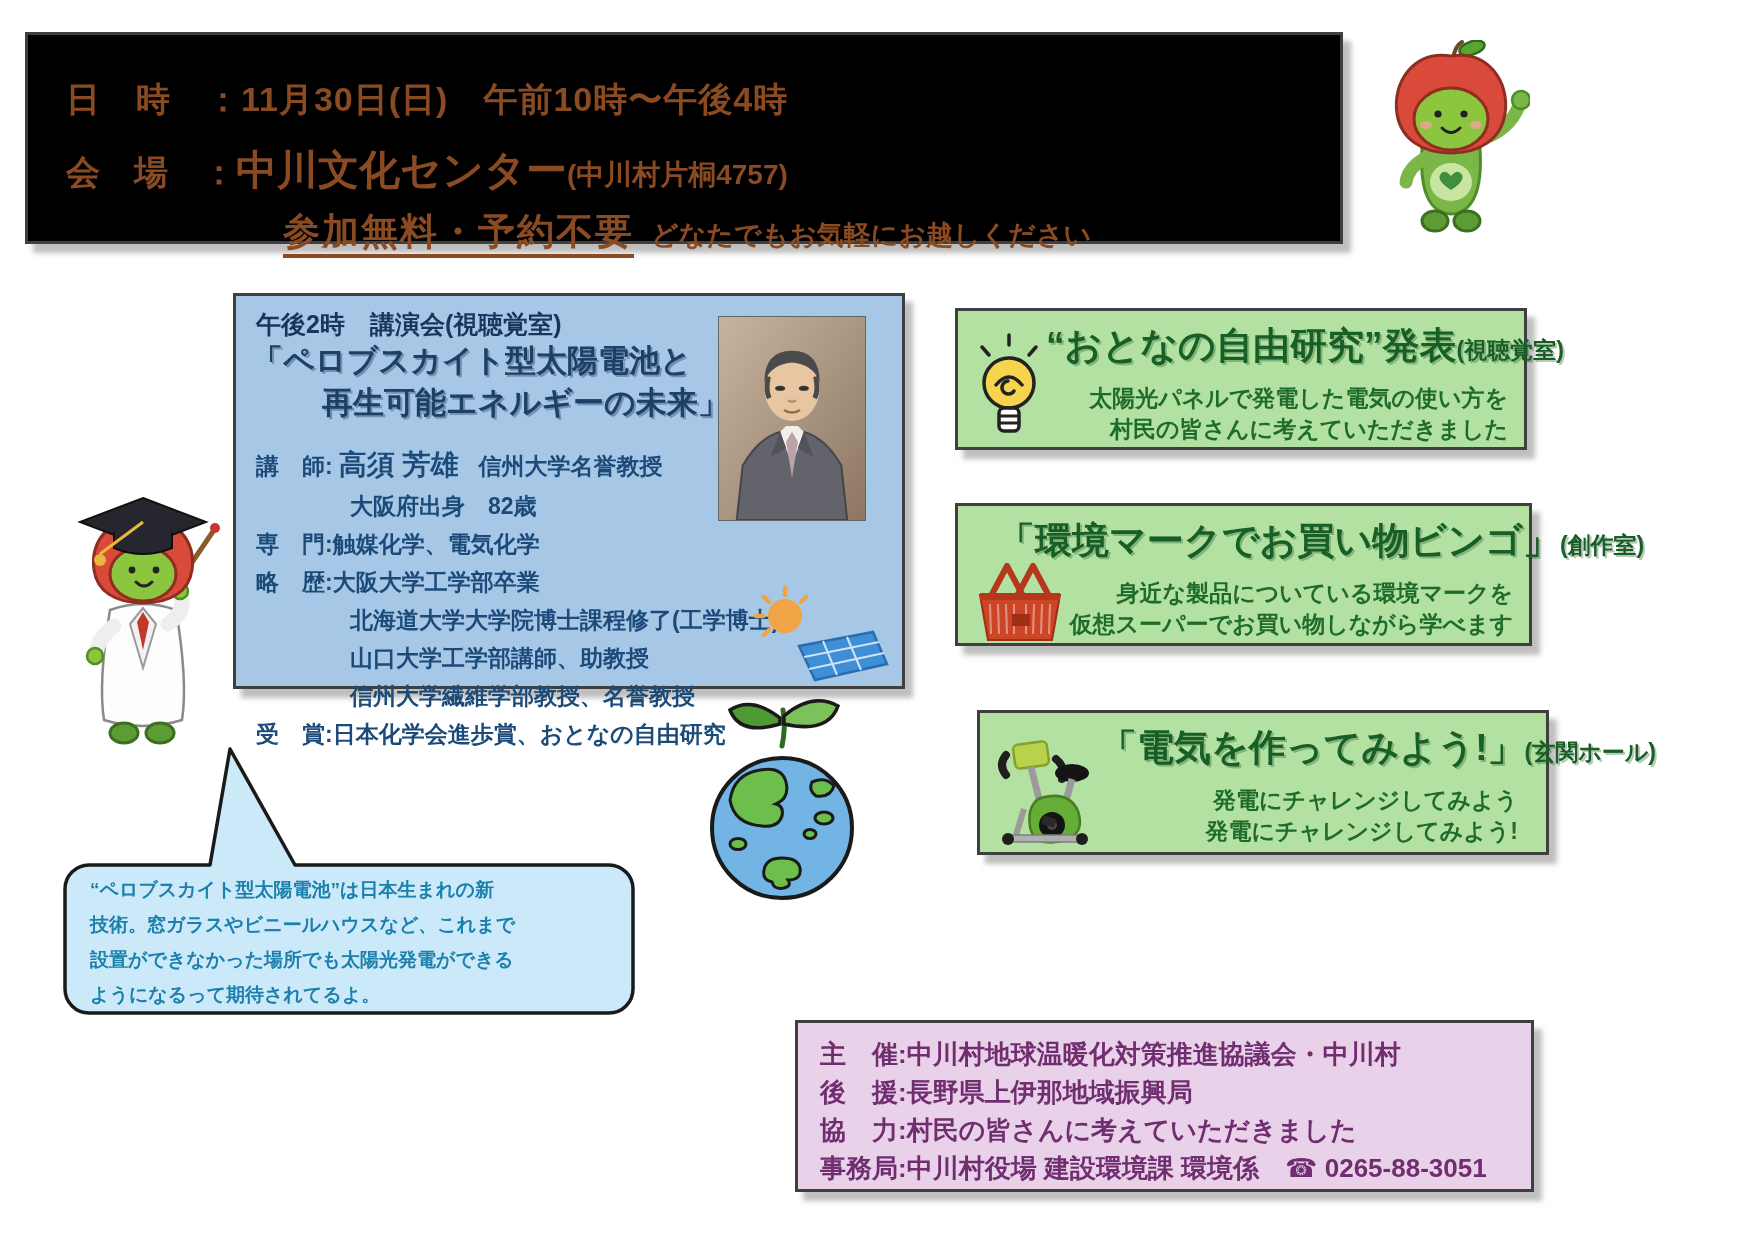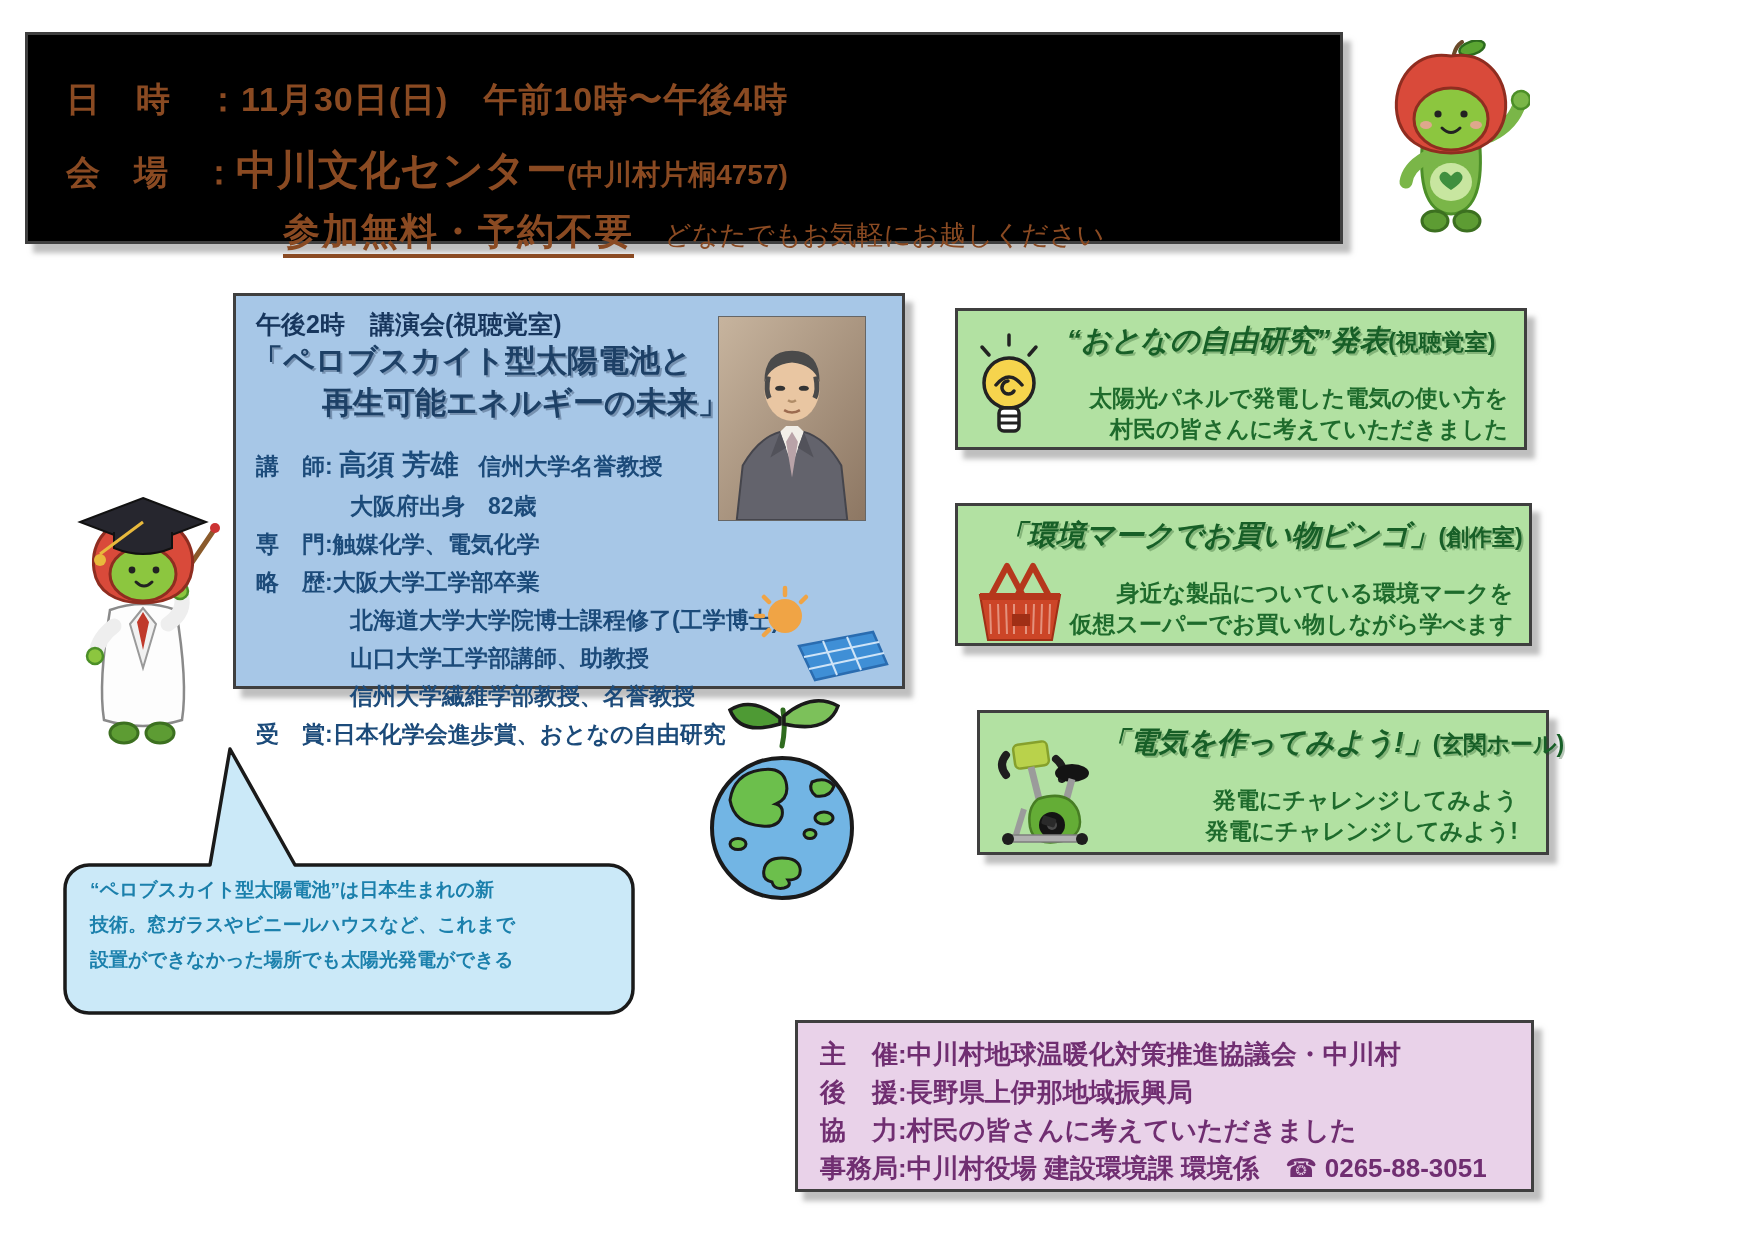--- a/index.html
+++ b/index.html
@@ -11,21 +11,21 @@
 
   
   .banner { left:25px; top:32px; width:1318px; height:212px; background:#000000; color:#8a4a22; }
   .b-row { position:absolute; white-space:nowrap; }
   .b-row1 { left:38px; top:42px; font-size:34px; font-weight:700; letter-spacing:1px; }
   .b-row2 { left:38px; top:108px; font-size:34px; font-weight:700; }
   .b-venue { font-size:41px; font-weight:700; }
   .b-venue-note { font-size:28px; font-weight:700; }
   .b-row3 { left:255px; top:172px; }
   .b-free { font-size:37px; font-weight:700; letter-spacing:2px; border-bottom:4px solid #8a4a22; padding-bottom:2px; }
-  .b-free-note { font-size:27px; font-weight:400; margin-left:30px; }
+  .b-free-note { font-size:27px; font-weight:700; margin-left:17px; }
 
   
   .lecture { left:233px; top:293px; width:672px; height:396px; background:#a7c7e7; color:#1d4e79; }
   .lec-time { position:absolute; left:20px; top:12px; font-size:25px; font-weight:700; color:#17365d; }
   .lec-title1 { position:absolute; left:16px; top:44px; font-size:31px; font-weight:700; color:#1d4066; text-shadow:2px 2px 0 rgba(30,45,75,.35); white-space:nowrap; }
   .lec-title2 { position:absolute; left:86px; top:86px; font-size:31px; font-weight:700; color:#1d4066; text-shadow:2px 2px 0 rgba(30,45,75,.35); white-space:nowrap; }
   .portrait { position:absolute; left:482px; top:20px; width:148px; height:205px; border:1px solid #666; }
   .bio { position:absolute; left:20px; top:150px; font-size:23px; font-weight:700; color:#1c4b7a; }
   .bio-row { margin-bottom:7px; white-space:nowrap; }
   .bio-ind { padding-left:94px; }
@@ -36,21 +36,21 @@
   
   .bubble-svg { position:absolute; left:55px; top:735px; width:590px; height:285px; }
   .bubble-text { position:absolute; left:90px; top:872px; width:545px; font-size:19px; font-weight:700; color:#1b80ac; line-height:35px; white-space:nowrap; }
 
   
   .event { background:#b2e1a2; color:#1e6b2c; }
   .event1 { left:955px; top:308px; width:572px; height:142px; }
   .event2 { left:955px; top:503px; width:577px; height:143px; }
   .event3 { left:955px; top:710px; width:572px; height:145px;margin-left:22px; }
   .ev-head { position:absolute; top:10px; white-space:nowrap; font-weight:700; color:#175f27; text-shadow:2px 2px 0 rgba(25,75,25,.3); }
-  .ev-title { font-size:29px;font-style:italic; }
+  .ev-title { font-size:37px; }
   .ev-room { font-size:23px; }
   .ev1-head { left:88px; right:8px; text-align:center; }
   .ev2-head { left:40px; right:8px; text-align:left; }
   .ev3-head { left:120px; right:10px; text-align:center; }
   .ev-body { position:absolute; top:72px; left:110px; right:16px; text-align:right; font-size:23px; font-weight:600; line-height:31px; white-space:nowrap; }
   .ev3-body { right:28px; }
   .ev-icon { position:absolute; }
 
   
   .exhibit { left:65px; top:1035px; width:566px; height:160px; background:#b2e1a2; color:#1e6b2c; }
@@ -194,20 +194,21 @@
     <circle cx="52" cy="68" r="6" fill="#e8b93c"></circle>
   </svg>
 
   <svg class="bubble-svg" viewBox="0 0 590 285">
     <path d="M 34 130 L 155 130 L 175 14 L 240 130 L 554 130 A 24 24 0 0 1 578 154 L 578 254 A 24 24 0 0 1 554 278 L 34 278 A 24 24 0 0 1 10 254 L 10 154 A 24 24 0 0 1 34 130 Z" fill="#cbe9f8" stroke="#1a1a1a" stroke-width="3.5" stroke-linejoin="round"></path>
   </svg>
   <div class="bubble-text">
     <div>“ペロブスカイト型太陽電池”は日本生まれの新</div>
     <div>技術。窓ガラスやビニールハウスなど、これまで</div>
     <div>設置ができなかった場所でも太陽光発電ができる</div>
+    <div>ようになるって期待されてるよ。</div>
   </div>
 
   <svg class="earth" viewBox="0 0 165 210">
     <path d="M82 54 q 4 -18 1 -36" stroke="#2f6b1f" stroke-width="5" fill="none" stroke-linecap="round"></path>
     <path d="M80 26 Q 52 4 30 18 Q 40 44 80 32 Z" fill="#4e9a34" stroke="#1a1a1a" stroke-width="3.5"></path>
     <path d="M84 24 Q 112 0 138 14 Q 128 42 84 32 Z" fill="#7cc15a" stroke="#1a1a1a" stroke-width="3.5"></path>
     <circle cx="82" cy="136" r="70" fill="#72b5e4" stroke="#1a1a1a" stroke-width="4"></circle>
     <g fill="#6cbf4c" stroke="#1a1a1a" stroke-width="3">
       <path d="M30 108 q 4 -26 30 -30 q 22 -4 26 12 q 4 16 -10 22 q 8 2 6 12 q -4 12 -20 10 q -28 -2 -32 -26 Z"></path>
       <path d="M112 90 q 14 -6 22 4 q -4 12 -18 10 q -8 -6 -4 -14 Z"></path>

